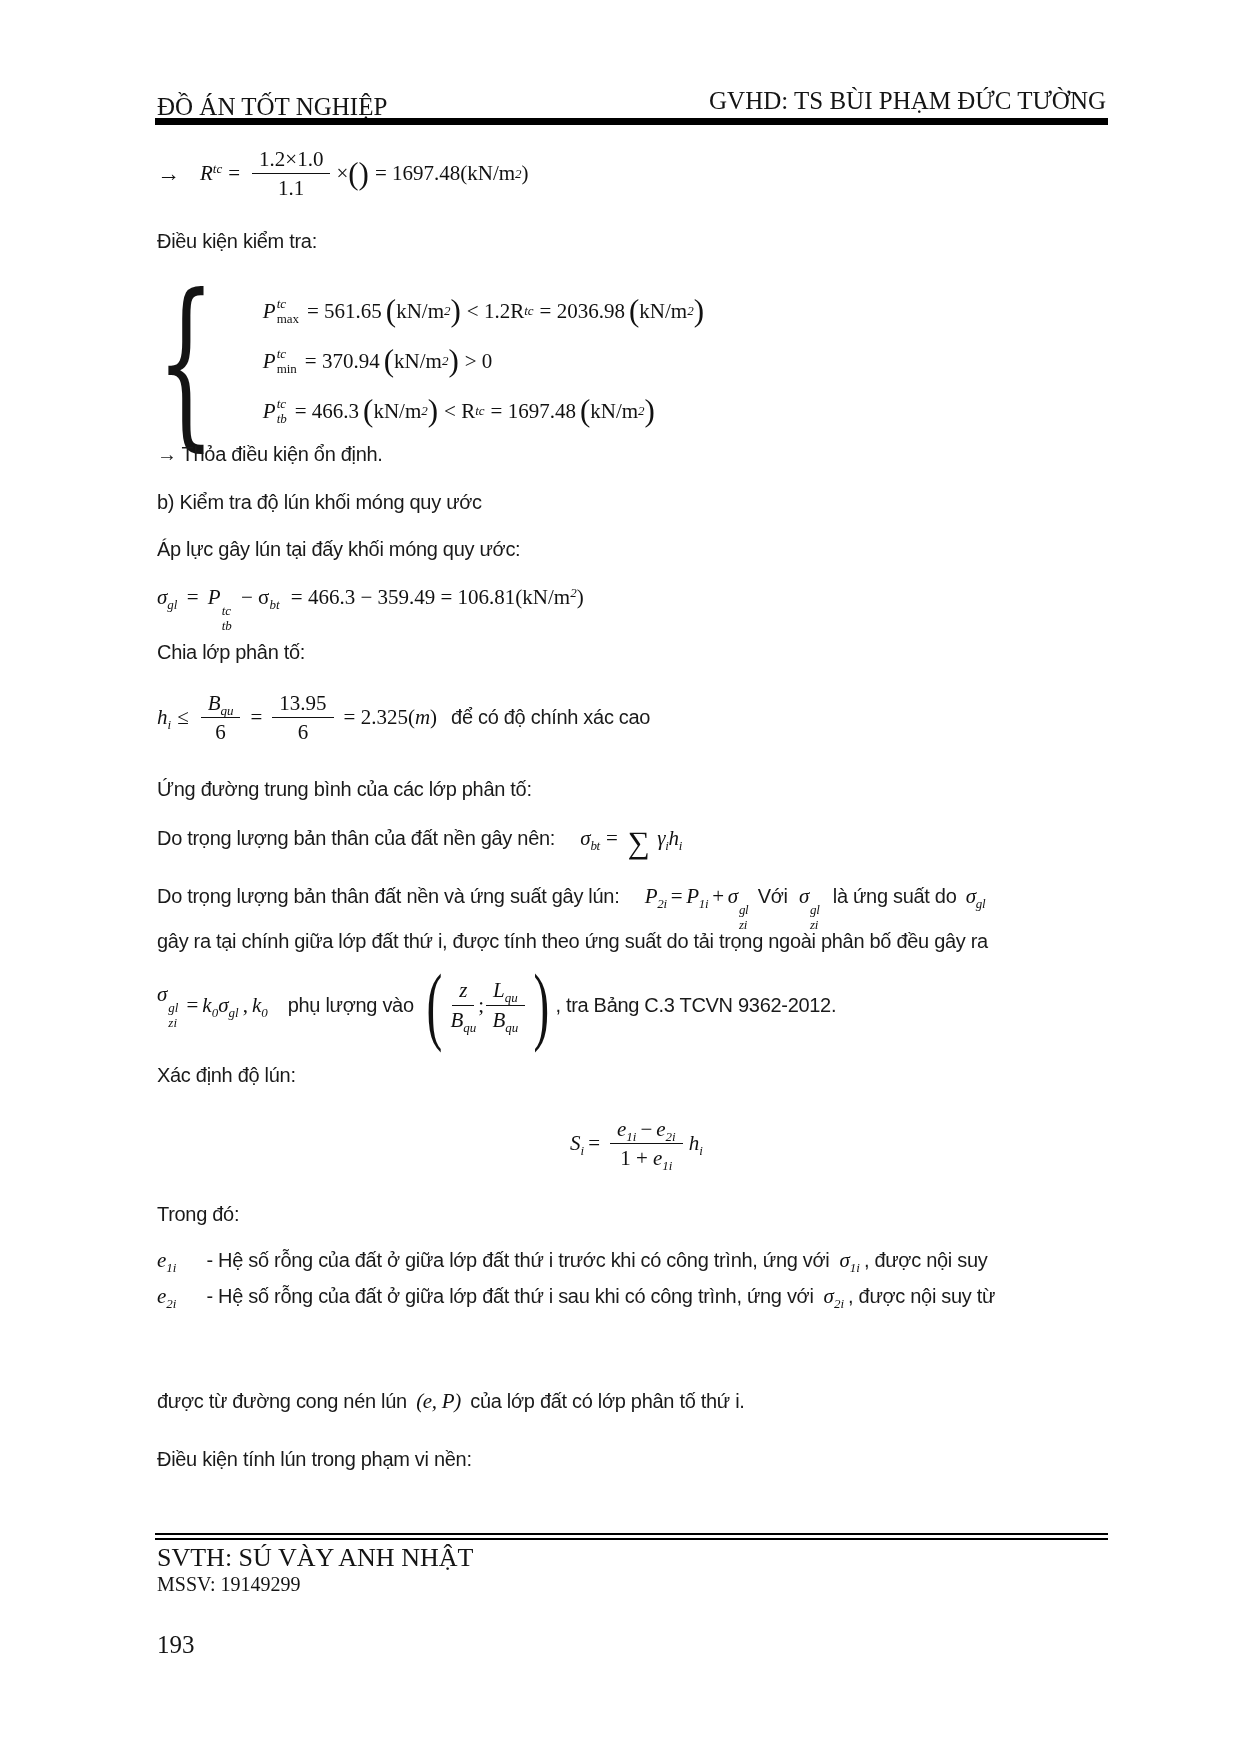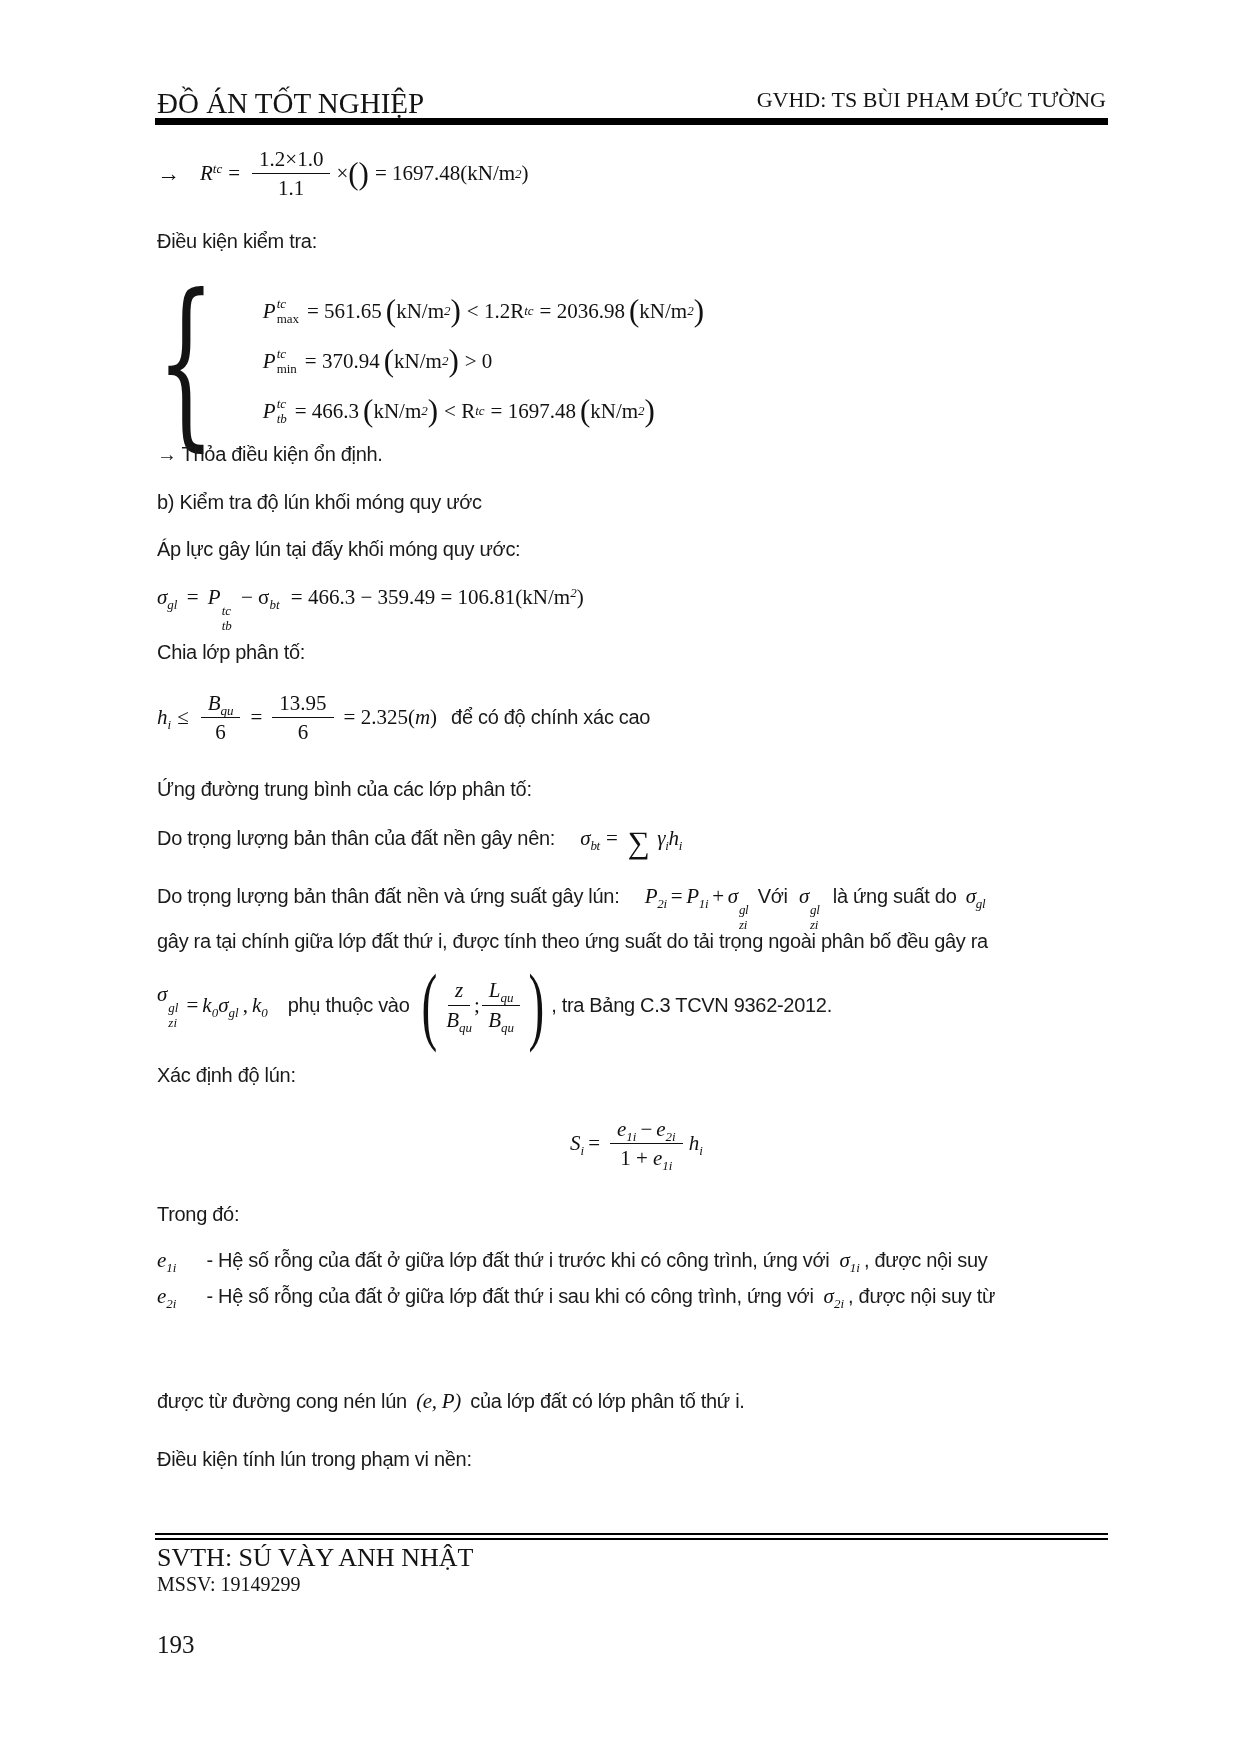--- a/index.html
+++ b/index.html
@@ -28,22 +28,22 @@
   .sysline{height:50px;display:flex;align-items:center;white-space:nowrap}
   .rule{position:absolute;left:155px;width:953px;height:7px;background:#000}
   .dblrule{position:absolute;left:155px;width:953px;height:7px;border-top:2px solid #000;border-bottom:2.5px solid #000}
   .flexc{display:flex;align-items:center}
 </style>
 </head>
 <body>
 
 <div class="page">
 
-  <div class="abs serif" style="top:87px;font-size:29px">ĐỒ ÁN TỐT NGHIỆP</div>
-  <div class="abs serif" style="top:87px;left:auto;right:134px;font-size:22px">GVHD: TS BÙI PHẠM ĐỨC TƯỜNG</div>
+  <div class="abs serif" style="top:93px;font-size:25px">ĐỒ ÁN TỐT NGHIỆP</div>
+  <div class="abs serif" style="top:87px;left:auto;right:134px;font-size:25px">GVHD: TS BÙI PHẠM ĐỨC TƯỜNG</div>
   <div class="rule" style="top:118px"></div>
 
   <div class="abs math flexc" style="top:146px">
     <span style="font-size:23px">→</span>
     <span class="ml8"><span class="it">R</span><sup class="sc">tc</sup></span>
     <span class="mx6">=</span>
     <span class="frac">
         <span class="fn">1.2×1.0</span>
         <span class="fd">1.1</span>
       </span>
@@ -176,21 +176,21 @@
 
   <div class="abs math flexc" style="top:962px;height:86px">
     <span><span class="it">σ</span><span class="ss">
           <span>gl</span>
           <span>zi</span>
         </span></span>
     <span class="mx4">=</span>
     <span><span class="it">k</span><sub class="sc rm">0</sub><span class="it">σ</span><sub class="sc">gl</sub></span>
     <span class="mx4">,</span>
     <span><span class="it">k</span><sub class="sc rm">0</sub></span>
-    <span class="sans ml8 mr6">phụ thuộc vào</span>
+    <span class="sans ml8 mr6">phụ lượng vào</span>
     <span class="bp">(</span>
     <span class="frac" style="margin:0 2px">
         <span class="fn"><span class="it">z</span></span>
         <span class="fd"><span class="it">B</span><sub class="sc">qu</sub></span>
       </span>
     <span>;</span>
     <span class="frac" style="margin:0 2px">
         <span class="fn"><span class="it">L</span><sub class="sc">qu</sub></span>
         <span class="fd"><span class="it">B</span><sub class="sc">qu</sub></span>
       </span>

